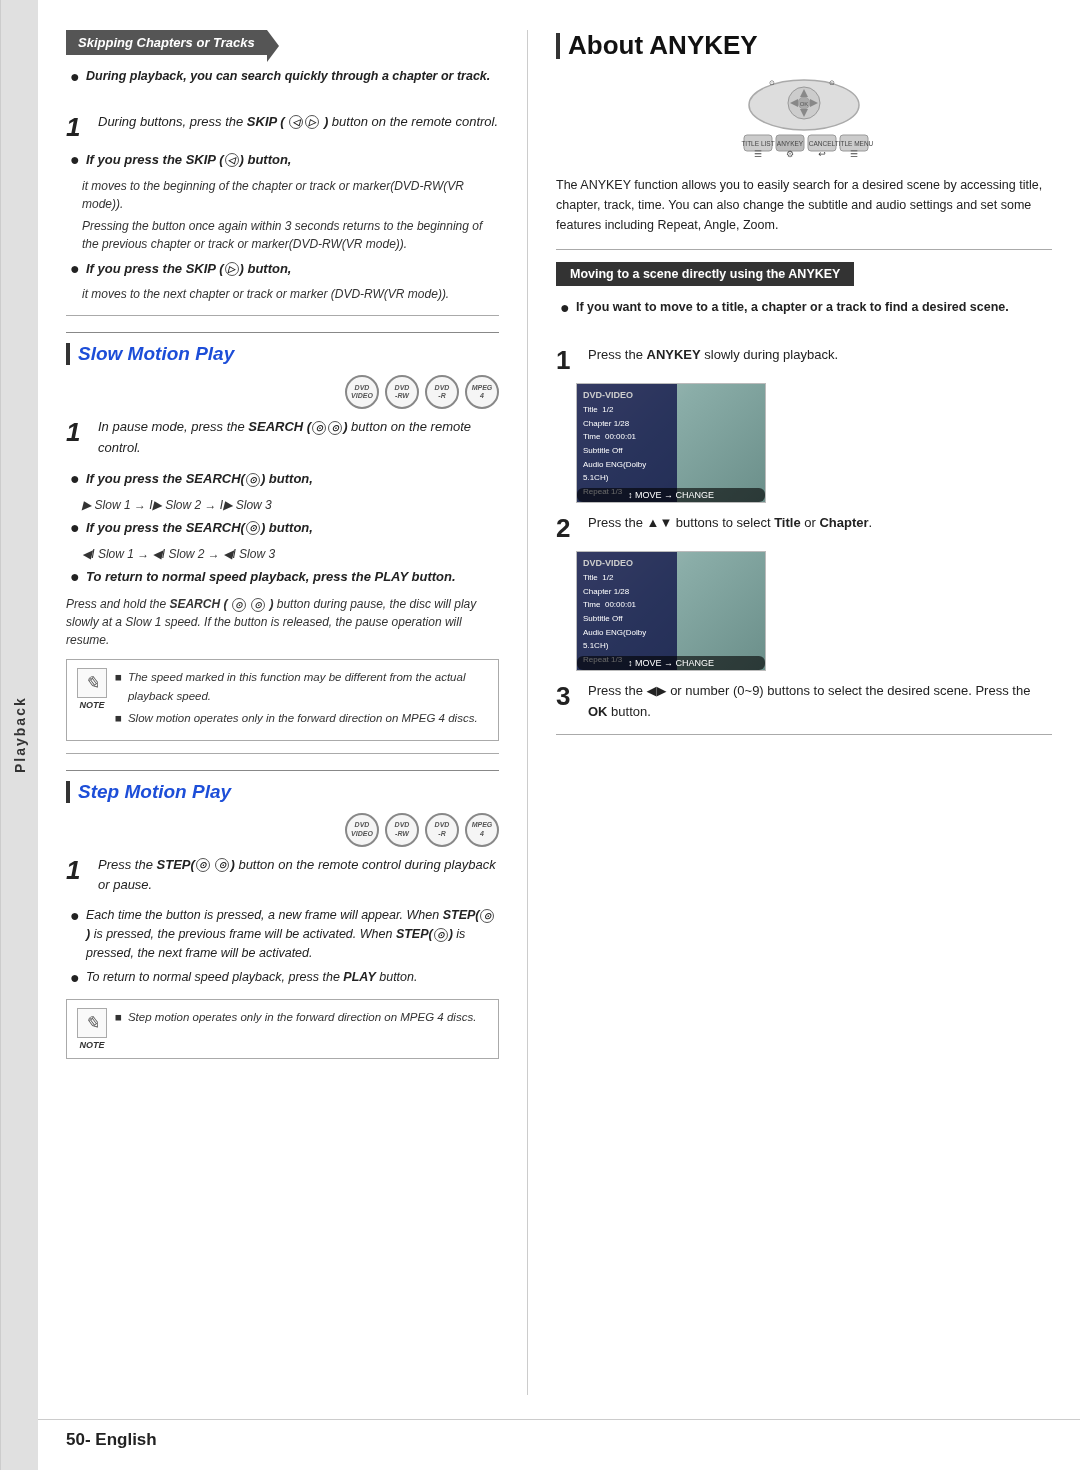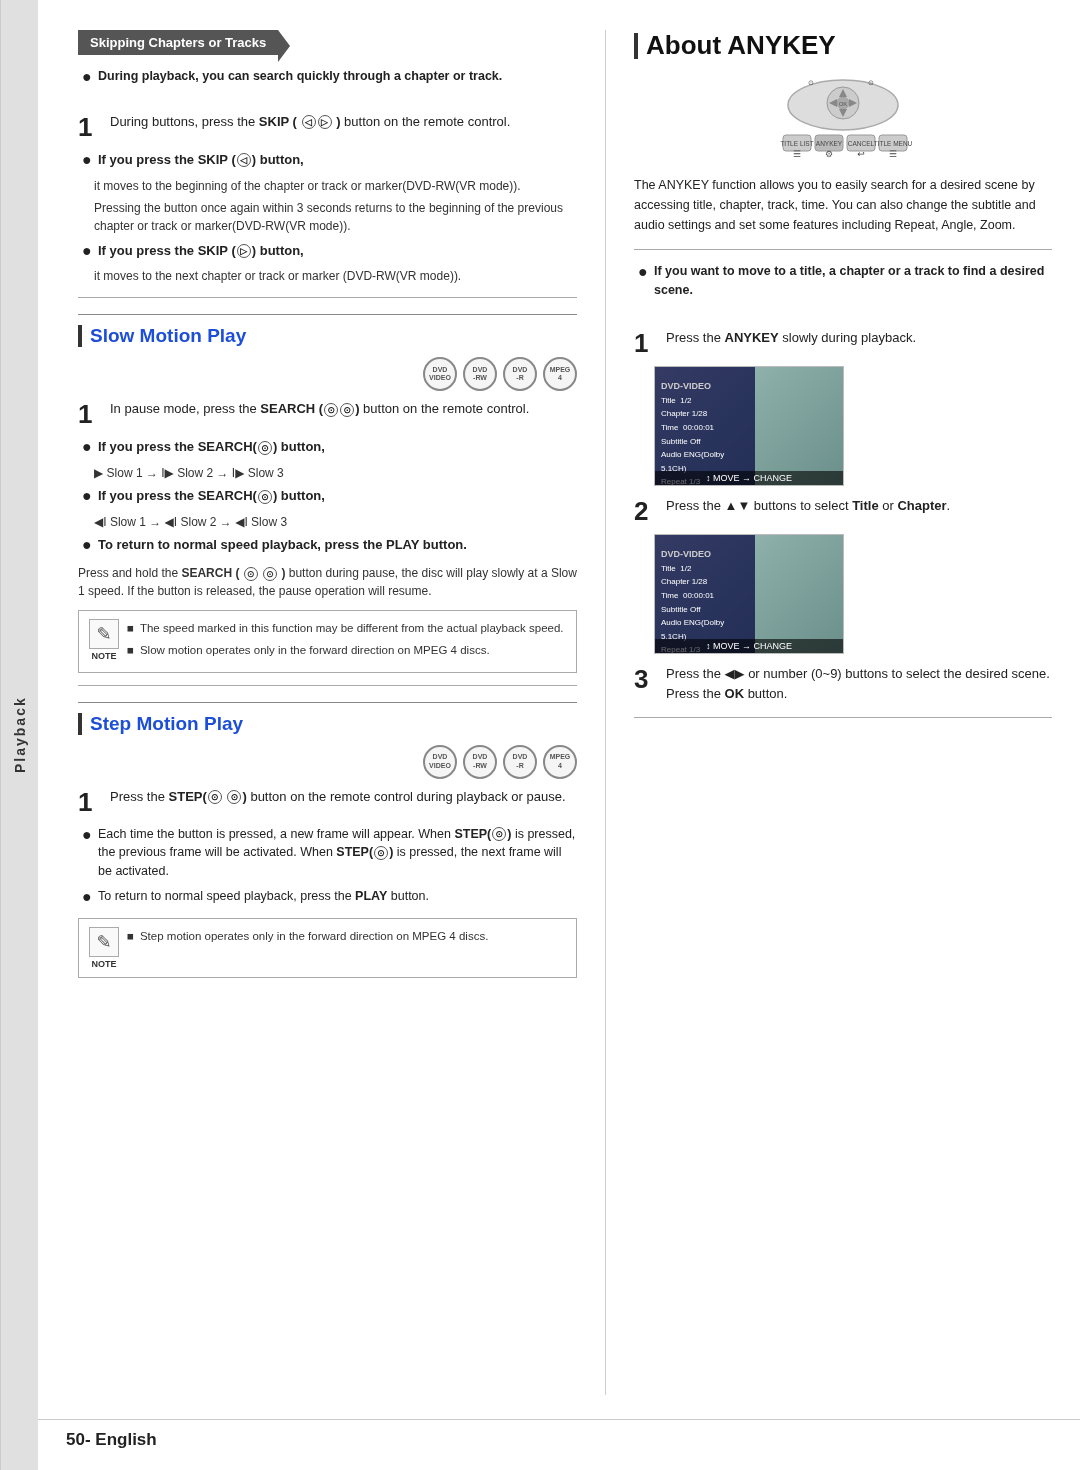--- a/index.html
+++ b/index.html
@@ -41,23 +41,24 @@
       padding: 30px 0 20px 0;
       position: relative;
     }
     
     .columns {
       display: flex;
       flex: 1;
       gap: 0;
     }
     .left-col {
-      width: 568px;
-      padding: 0 28px 0 40px;
+      width: 490px;
+      padding: 0 28px 0 28px;
       border-right: 1px solid #ccc;
+      font-style: italic;
     }
     .right-col {
       flex: 1;
       padding: 0 28px 0 28px;
     }
     
     .section-header-box {
       background: #555;
       color: #fff;
       padding: 5px 12px;
@@ -272,38 +273,39 @@
       top: 0; left: 0;
       width: 100%; height: 100%;
       background: linear-gradient(135deg, #b0c4c0 0%, #8aada8 40%, #6b8f8a 100%);
     }
     .dvd-overlay {
       position: absolute;
       top: 0; left: 0;
       background: rgba(0,0,60,0.7);
       color: #fff;
       font-size: 9px;
-      padding: 12px 6px;
+      padding: 4px 6px;
       width: 100px;
       line-height: 1.6;
     }
     .dvd-label {
       font-size: 9px;
       font-weight: bold;
       color: #ccc;
       margin-bottom: 1px;
     }
     .dvd-bottom-bar {
       position: absolute;
       bottom: 0; left: 0; right: 0;
       background: rgba(0,0,0,0.6);
       color: #fff;
       font-size: 9px;
       padding: 2px 6px;
       text-align: center;
+      border-radius: 6px;
     }
     
     .footer {
       padding: 10px 28px 0 28px;
       font-size: 17px;
       font-weight: bold;
       border-top: 1px solid #ccc;
       margin-top: 24px;
     }
     .small-circle {
@@ -544,20 +546,21 @@
               <text x="108" y="82" text-anchor="middle" font-size="9" fill="#444">↩</text>
               <text x="140" y="82" text-anchor="middle" font-size="9" fill="#444">☰</text>
             </svg>
           </div>
 
           <p style="font-size:12.5px;line-height:1.6;margin-bottom:14px;">The ANYKEY function allows you to easily search for a desired scene by accessing title, chapter, track, time. You can also change the subtitle and audio settings and set some features including Repeat, Angle, Zoom.</p>
 
           <hr>
 
           
+          <div class="section-header-dark">Moving to a scene directly using the ANYKEY</div>
 
           <div class="bullet-item" style="margin-bottom:14px;">
             <span class="bullet-dot">●</span>
             <span class="bullet-content intro-bold">If you want to move to a title, a chapter or a track to find a desired scene.</span>
           </div>
 
           
           <div class="step-block">
             <div class="step-num">1</div>
             <div class="step-content">

